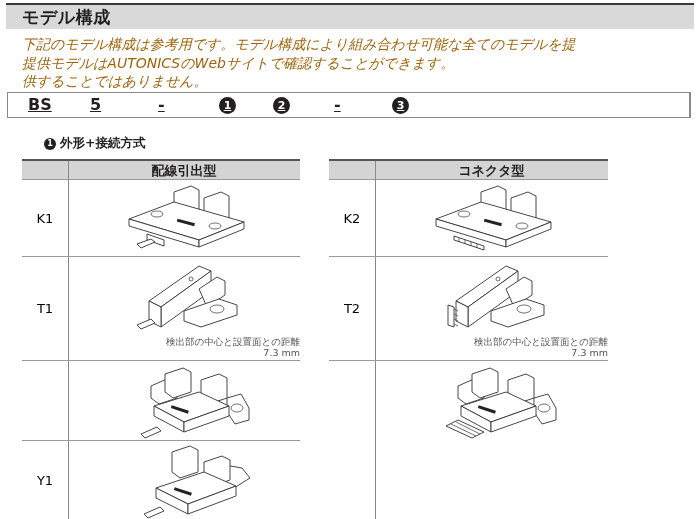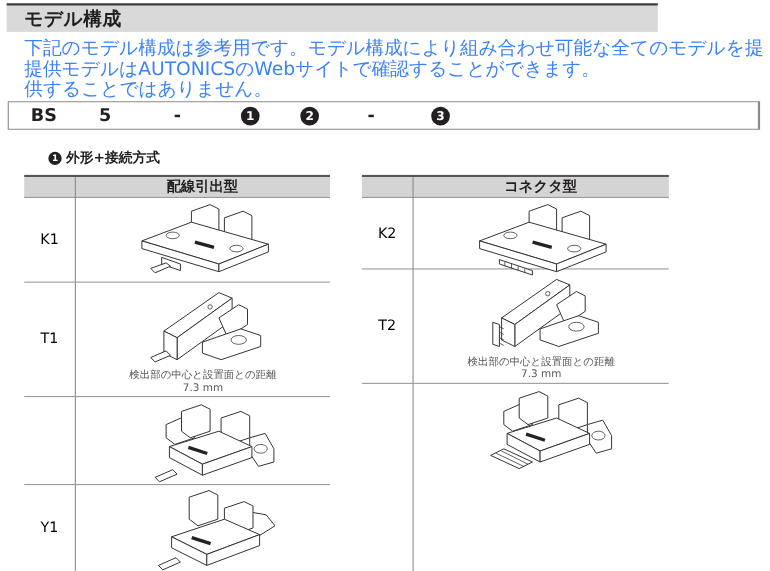--- a/index.html
+++ b/index.html
@@ -1,53 +1,53 @@
 <!DOCTYPE html>
 <html><head>
 <meta charset="utf-8">
 <style>
   * { box-sizing: border-box; margin: 0; padding: 0; }
   html, body { width: 700px; height: 519px; overflow: hidden; background: #fff; }
   body { font-family: "DejaVu Sans", "Liberation Sans", sans-serif; color: #231f20; position: relative; }
 
   .title-bar {
-    position: absolute; left: 6px; top: 3px; width: 592px; height: 26px;
+    position: absolute; left: 6px; top: 3px; width: 688px; height: 26px;
     border-top: 2px solid #3a3a3a; background: #d9d9d9;
   }
   .title-bar .t { position: absolute; left: 16px; top: 1px; font-size: 17px; font-weight: bold; color: #231f20; letter-spacing: 0.5px; }
 
-  .desc { position: absolute; left: 22px; top: 35px; width: 670px; font-size: 17px; line-height: 18.5px; color: #3b82f6; }
+  .desc { position: absolute; left: 22px; top: 35px; width: 670px; font-size: 14px; line-height: 18.5px; color: #a16207; font-style: italic; }
   .desc p { margin: 0; white-space: nowrap; }
 
   .model-box {
     position: absolute; left: 7px; top: 92px; width: 684px; height: 26px;
     border: 1.5px solid #8a8a8a; border-right-width: 2px;
   }
-  .model-box span { position: absolute; top: 2px; font-size: 16px; font-weight: bold; color: #231f20; }
+  .model-box span { position: absolute; top: 2px; font-size: 16px; font-weight: bold; color: #231f20; text-decoration: underline; }
   .model-box .circ {
     top: 4px; width: 17px; height: 17px; border-radius: 50%; background: #231f20; color: #fff;
     font-size: 11px; line-height: 17px; text-align: center; font-weight: bold;
   }
 
   .section-title { position: absolute; left: 22px; top: 135px; font-size: 12.5px; font-weight: bold; color: #231f20; margin-left: 22px; }
   .section-title .circ {
     display: inline-block; width: 12px; height: 12px; border-radius: 50%; background: #231f20; color: #fff;
     font-size: 8px; line-height: 12px; text-align: center; vertical-align: 1px; margin-right: 4px;
   }
 
   .tbl { position: absolute; top: 159px; border-top: 2px solid #555; }
   .tbl .hdr { position: relative; height: 19px; background: #d4d4d4; border-bottom: 1px solid #9a9a9a; }
   .tbl .hdr .h { position: absolute; left: 46px; right: 0; top: 0; text-align: center; font-size: 13px; font-weight: bold; line-height: 19px; color: #231f20; }
   .tbl .vline { position: absolute; left: 46px; top: 0; bottom: 0; width: 1px; background: #8a8a8a; }
   .tbl .row { position: relative; border-bottom: 1px solid #9a9a9a; }
   .tbl .row:last-child { border-bottom: none; }
   .tbl .row .code { position: absolute; left: 0; width: 46px; top: 0; bottom: 0; display: flex; align-items: center; justify-content: center; font-size: 13px; color: #000000; }
   .tbl .row .pic { position: absolute; left: 47px; right: 0; top: 0; bottom: 0; }
   .tbl .row .pic svg { position: absolute; }
-  .tbl .row .note { position: absolute; left: 0; right: 0; text-align: center; font-size: 9.5px; line-height: 10px; color: #555; }
+  .tbl .row .note { position: absolute; left: 0; right: 0; text-align: right; font-size: 9.5px; line-height: 10px; color: #555; }
 
   svg .ln { fill: #fff; stroke: #333; stroke-width: 0.9; stroke-linejoin: round; }
   svg .th { fill: none; stroke: #333; stroke-width: 0.7; }
   svg .logo { fill: #222; }
 </style>
 </head>
 <body>
 
 <div class="title-bar">
   <span class="t">モデル構成</span>
@@ -148,21 +148,21 @@
     </div>
   </div>
 </div>
 
 <div class="tbl" style="left:329px; width:279px; height:360px;">
   <div class="hdr">
     <span class="h">コネクタ型</span>
   </div>
   <div class="vline"></div>
 
-  <div class="row" style="height:65px">
+  <div class="row" style="height:77px">
     <div class="code">K2</div>
     <div class="pic">
       <svg style="left:50px;top:4px" width="130" height="70" viewBox="0 0 130 70">
         <path class="ln" d="M55 8 L72 2 L80 6 L80 30 L63 36 L55 32 Z"></path>
         <path class="ln" d="M85 14 L102 8 L110 12 L110 36 L93 42 L85 38 Z"></path>
         <path class="ln" d="M10 35 L55 18 L125 38 L80 56 Z"></path>
         <path class="ln" d="M10 35 L10 42 L80 63 L80 56 Z"></path>
         <path class="ln" d="M80 56 L125 38 L125 45 L80 63 Z"></path>
         <ellipse class="th" cx="38" cy="30" rx="6" ry="3"></ellipse>
         <ellipse class="th" cx="96" cy="42" rx="6" ry="3"></ellipse>

